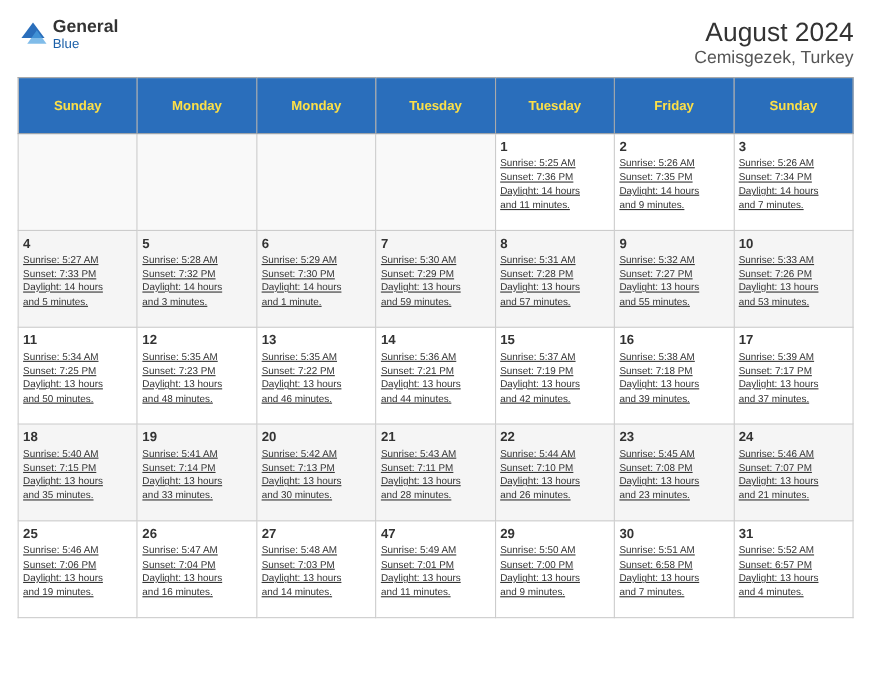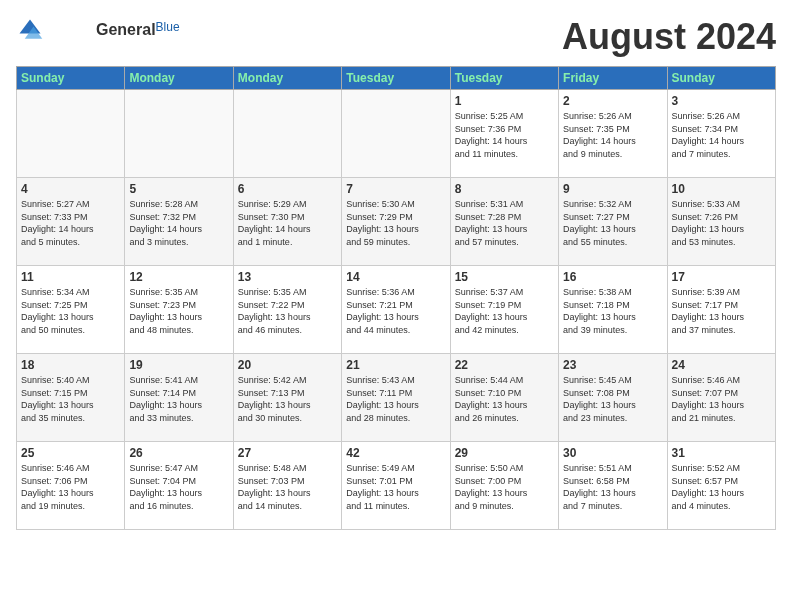--- a/index.html
+++ b/index.html
@@ -16,61 +16,61 @@
       align-items: flex-start;
       margin-bottom: 8px;
     }
     .logo {
       display: flex;
       align-items: center;
       gap: 4px;
     }
     .logo-text {
       display: flex;
+      flex-direction: column;
       line-height: 1.1;
-      margin-left: 48px;
     }
     .logo-general {
       font-size: 16px;
       font-weight: bold;
       color: #333;
     }
     .logo-blue {
       font-size: 12px;
       font-weight: normal;
       color: #1a5fa8;
     }
     .logo-icon {
       width: 28px;
       height: 28px;
     }
     .title-block {
       text-align: right;
     }
     .month-title {
-      font-size: 36px;
-      font-weight: bold;
+      font-size: 24px;
+      font-weight: normal;
       color: #333;
     }
     .location-title {
       font-size: 16px;
       color: #555;
     }
     table {
       width: 100%;
       border-collapse: collapse;
       table-layout: fixed;
     }
     thead tr th {
       background-color: #2a6ebb;
-      color: #86efac;
+      color: #fde047;
       font-size: 12px;
       font-weight: bold;
-      padding: 4px 4px;
-      text-align: left;
+      padding: 18px 4px;
+      text-align: center;
       border: 1px solid #aaa;
     }
     tbody tr td {
       vertical-align: top;
       border: 1px solid #ccc;
       padding: 4px 4px;
       font-size: 9.5px;
       color: #333;
       height: 88px;
       background: #fff;
@@ -87,38 +87,40 @@
     .day-num {
       font-size: 12px;
       font-weight: bold;
       color: #333;
       margin-bottom: 2px;
     }
     .day-info {
       font-size: 9px;
       line-height: 1.4;
       color: #333;
+      text-decoration: underline;
     }
   </style>
 </head>
 <body>
 
 <div class="header">
   <div class="logo">
     <svg class="logo-icon" viewBox="0 0 32 32">
       <polygon points="16,4 28,20 4,20" fill="#2a6ebb"></polygon>
       <polygon points="20,12 30,26 10,26" fill="#4a9fe0" opacity="0.7"></polygon>
     </svg>
     <div class="logo-text">
       <span class="logo-general">General</span>
       <span class="logo-blue">Blue</span>
     </div>
   </div>
   <div class="title-block">
     <div class="month-title">August 2024</div>
+    <div class="location-title">Cemisgezek, Turkey</div>
   </div>
 </div>
 
 <table>
   <thead>
     <tr id="header-row">
     <th>Sunday</th>
         <th>Monday</th>
         <th>Monday</th>
         <th>Tuesday</th>
@@ -243,21 +245,21 @@
         </td>
         <td>
           <div class="day-num">26</div>
           <div class="day-info">Sunrise: 5:47 AM<br>Sunset: 7:04 PM<br>Daylight: 13 hours<br>and 16 minutes.</div>
         </td>
         <td>
           <div class="day-num">27</div>
           <div class="day-info">Sunrise: 5:48 AM<br>Sunset: 7:03 PM<br>Daylight: 13 hours<br>and 14 minutes.</div>
         </td>
         <td>
-          <div class="day-num">42</div>
+          <div class="day-num">47</div>
           <div class="day-info">Sunrise: 5:49 AM<br>Sunset: 7:01 PM<br>Daylight: 13 hours<br>and 11 minutes.</div>
         </td>
         <td>
           <div class="day-num">29</div>
           <div class="day-info">Sunrise: 5:50 AM<br>Sunset: 7:00 PM<br>Daylight: 13 hours<br>and 9 minutes.</div>
         </td>
         <td>
           <div class="day-num">30</div>
           <div class="day-info">Sunrise: 5:51 AM<br>Sunset: 6:58 PM<br>Daylight: 13 hours<br>and 7 minutes.</div>
         </td>

